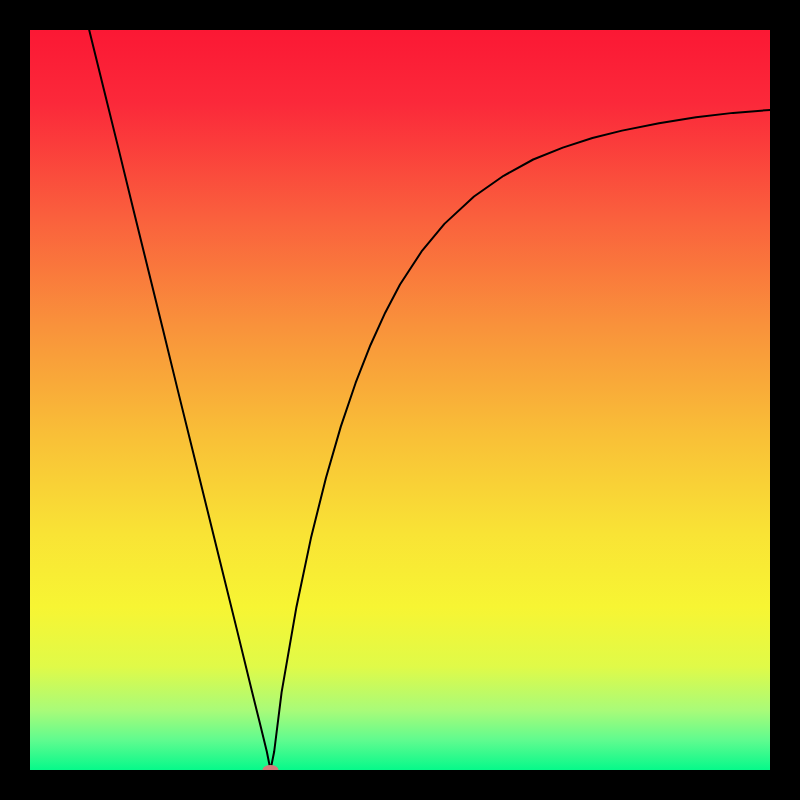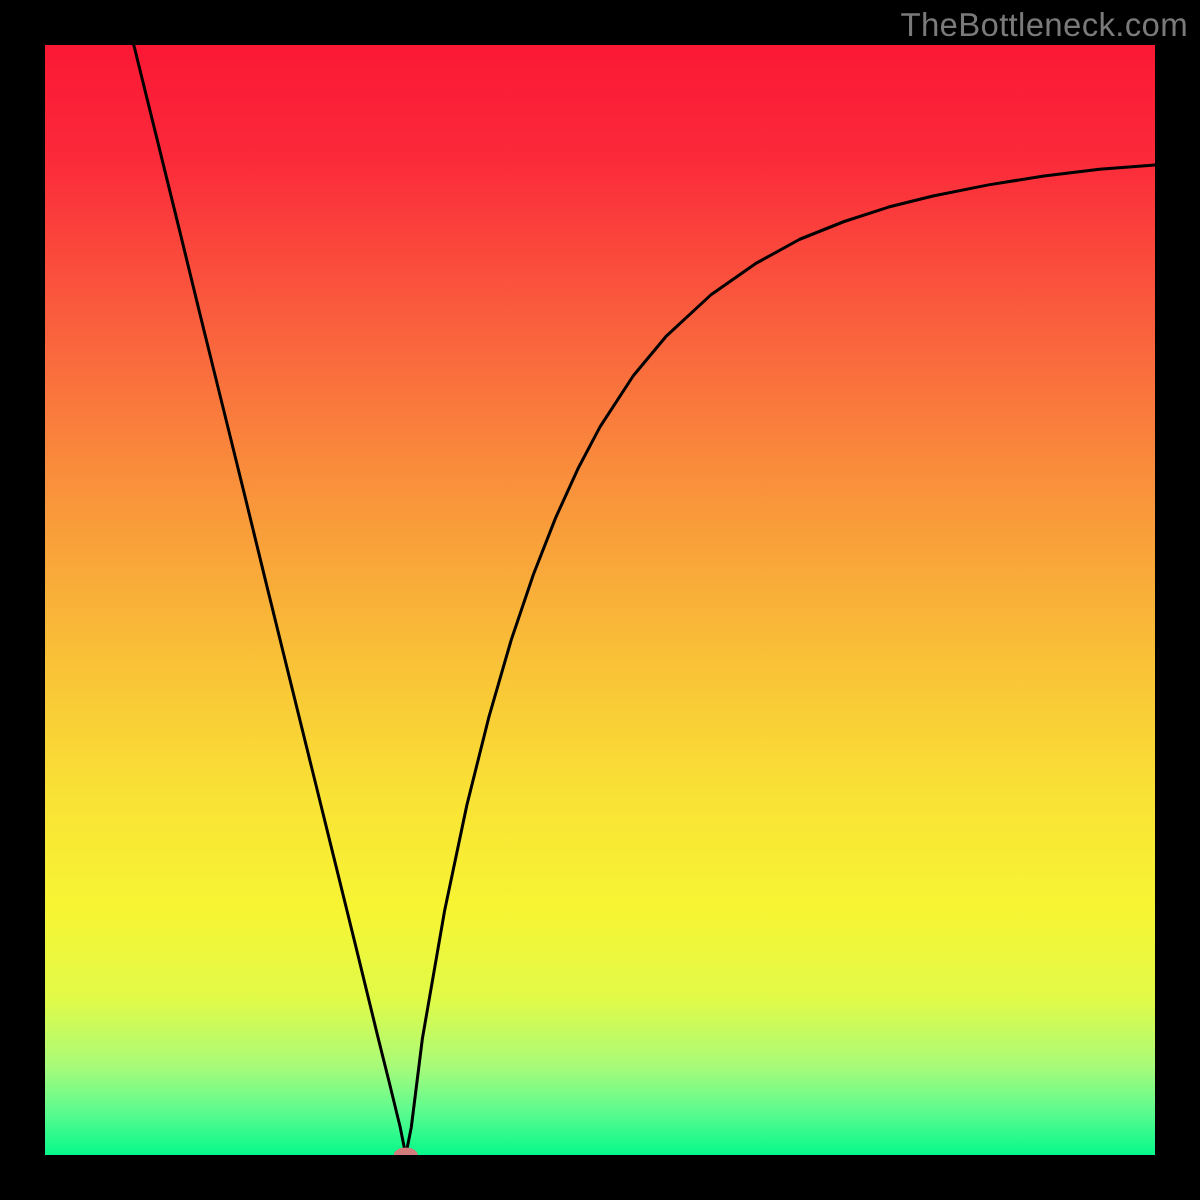--- a/index.html
+++ b/index.html
@@ -34,21 +34,20 @@
     font-weight: 500;
     letter-spacing: 0.2px;
     user-select: none;
   }
   svg { display: block; }
 </style>
 </head>
 <body>
 
 <div class="frame">
-  <div class="watermark">TheBottleneck.com</div>
 
   <div class="plot-area">
     <svg id="chart-svg" width="740" height="740" viewBox="0 0 740 740">
       <defs>
         <linearGradient id="bg-grad" x1="0" y1="0" x2="0" y2="1">
             <stop offset="0%" stop-color="#fb1834"></stop>
             <stop offset="10%" stop-color="#fb293a"></stop>
             <stop offset="25%" stop-color="#fa5f3d"></stop>
             <stop offset="40%" stop-color="#f9923b"></stop>
             <stop offset="55.00000000000001%" stop-color="#f9c037"></stop>

